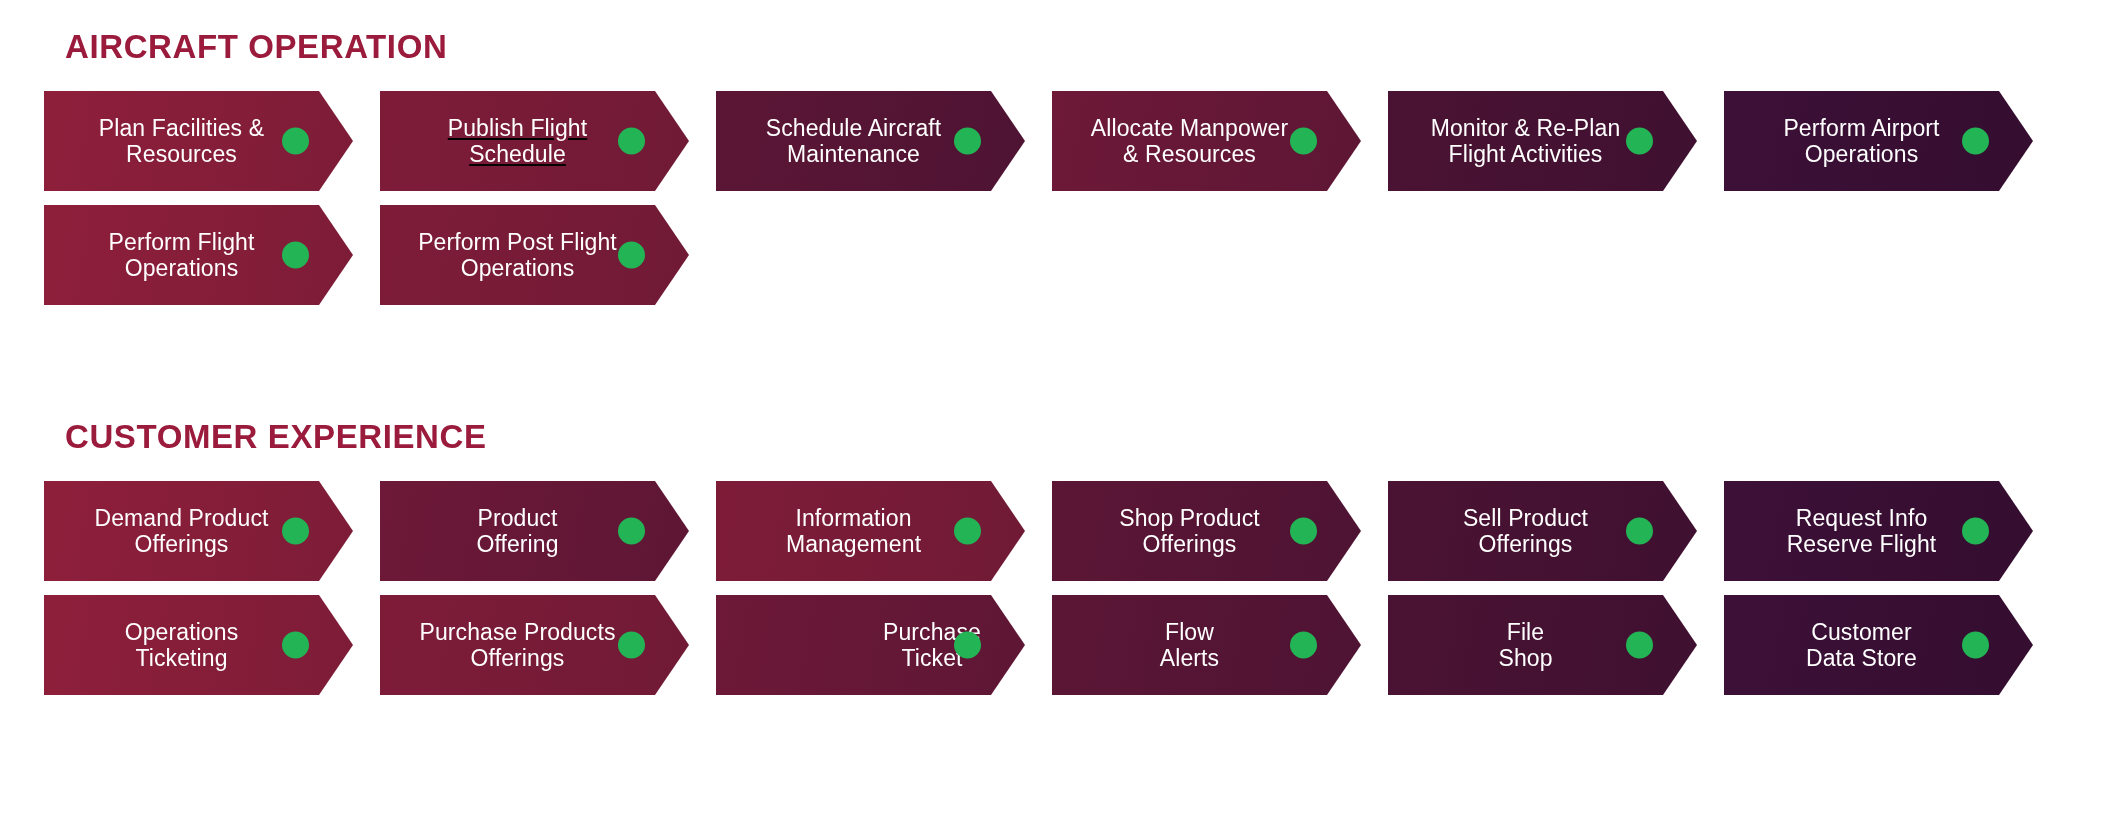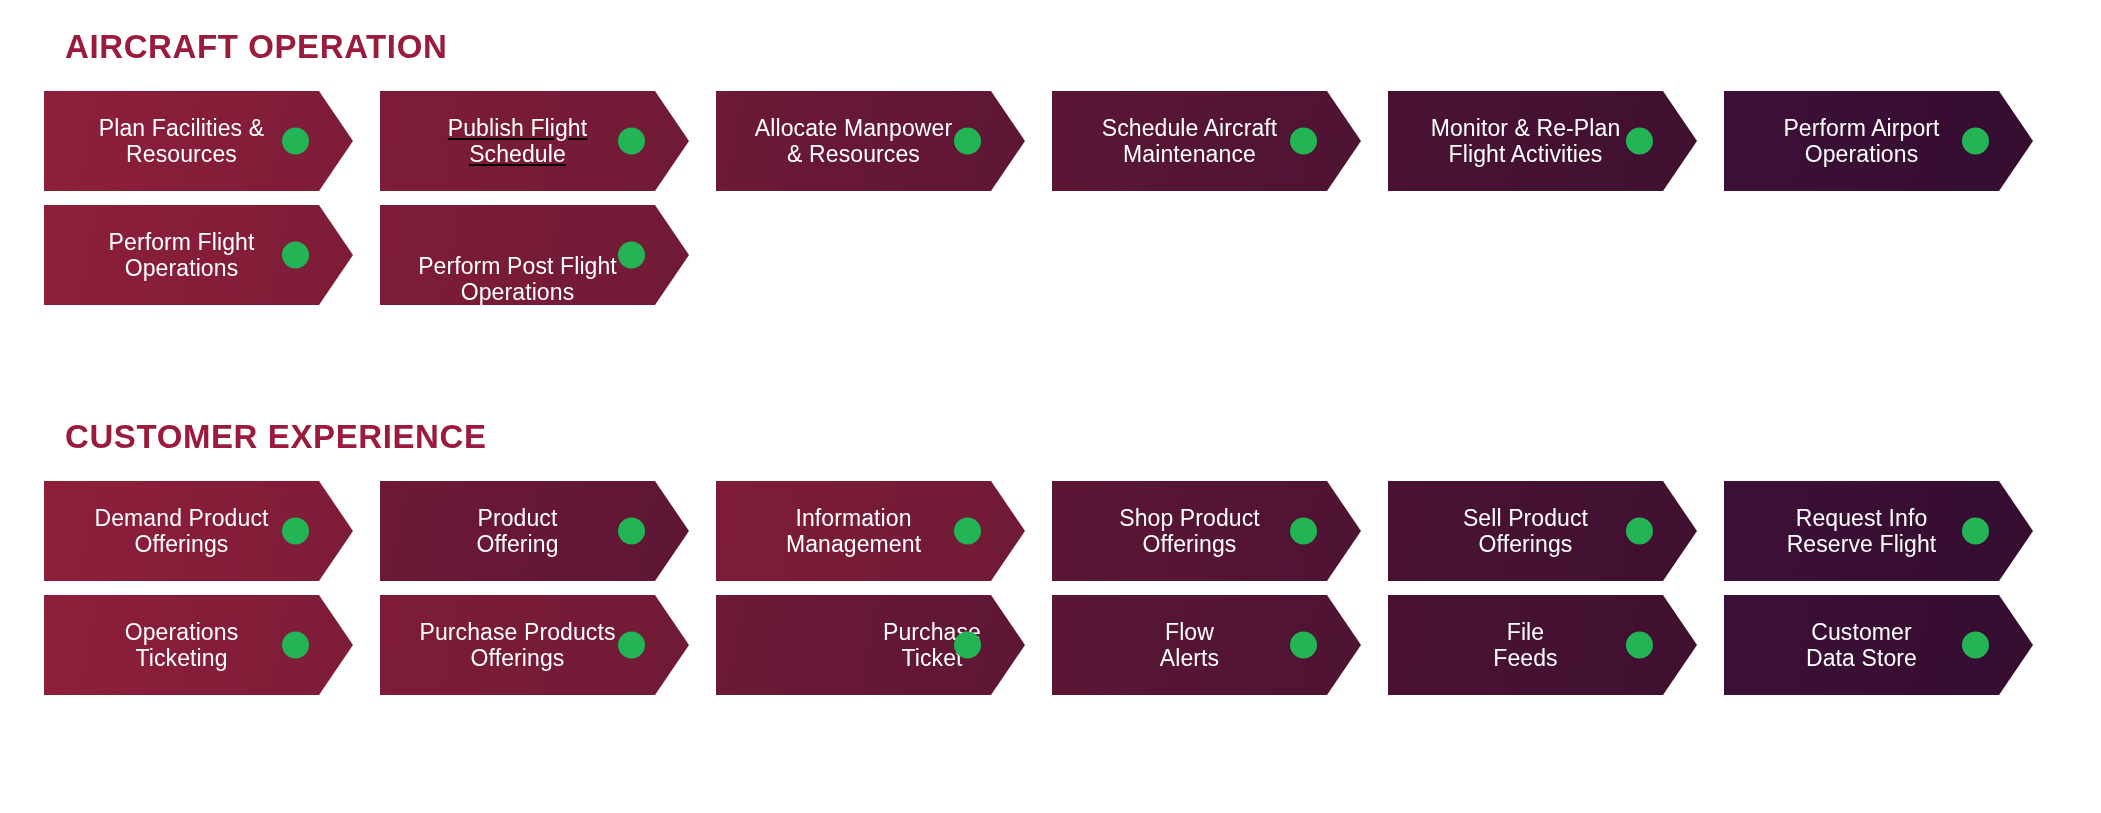--- a/index.html
+++ b/index.html
@@ -104,48 +104,48 @@
           <div class="chevron" style="background: linear-gradient(100deg, rgb(142, 31, 59) 0%, rgb(125, 28, 55) 100%);">
             <div class="chev-label">Plan Facilities &amp;
 Resources</div>
             <span class="status-dot" style="background: rgb(34, 180, 85);"></span>
           </div>
           <div class="chevron" style="background: linear-gradient(100deg, rgb(126, 28, 56) 0%, rgb(112, 26, 54) 100%); text-decoration: underline;">
             <div class="chev-label">Publish Flight
 Schedule</div>
             <span class="status-dot" style="background: rgb(34, 180, 85);"></span>
           </div>
+          <div class="chevron" style="background: linear-gradient(100deg, rgb(92, 22, 53) 0%, rgb(78, 19, 51) 100%);">
+            <div class="chev-label">Schedule Aircraft
+Maintenance</div>
+            <span class="status-dot" style="background: rgb(34, 180, 85);"></span>
+          </div>
           <div class="chevron" style="background: linear-gradient(100deg, rgb(109, 25, 55) 0%, rgb(94, 22, 53) 100%);">
             <div class="chev-label">Allocate Manpower
 &amp; Resources</div>
             <span class="status-dot" style="background: rgb(34, 180, 85);"></span>
           </div>
-          <div class="chevron" style="background: linear-gradient(100deg, rgb(92, 22, 53) 0%, rgb(78, 19, 51) 100%);">
-            <div class="chev-label">Schedule Aircraft
-Maintenance</div>
-            <span class="status-dot" style="background: rgb(34, 180, 85);"></span>
-          </div>
           <div class="chevron" style="background: linear-gradient(100deg, rgb(75, 19, 51) 0%, rgb(63, 16, 49) 100%);">
             <div class="chev-label">Monitor &amp; Re-Plan
 Flight Activities</div>
             <span class="status-dot" style="background: rgb(34, 180, 85);"></span>
           </div>
           <div class="chevron" style="background: linear-gradient(100deg, rgb(61, 16, 56) 0%, rgb(52, 13, 47) 100%);">
             <div class="chev-label">Perform Airport
 Operations</div>
             <span class="status-dot" style="background: rgb(34, 180, 85);"></span>
           </div>
         </div>
         <div class="chev-row">
           <div class="chevron" style="background: linear-gradient(100deg, rgb(142, 31, 59) 0%, rgb(125, 28, 55) 100%);">
             <div class="chev-label">Perform Flight
 Operations</div>
             <span class="status-dot" style="background: rgb(34, 180, 85);"></span>
           </div>
-          <div class="chevron" style="background: linear-gradient(100deg, rgb(126, 28, 56) 0%, rgb(112, 26, 54) 100%); align-items: flex-end;">
+          <div class="chevron" style="background: linear-gradient(100deg, rgb(126, 28, 56) 0%, rgb(112, 26, 54) 100%);">
             <div class="chev-label">Perform Post Flight
 Operations</div>
             <span class="status-dot" style="background: rgb(34, 180, 85);"></span>
           </div>
           <div class="slot-empty"></div>
           <div class="slot-empty"></div>
           <div class="slot-empty"></div>
           <div class="slot-empty"></div>
         </div>
       </div>
@@ -202,21 +202,21 @@
 Ticket</div>
             <span class="status-dot" style="background: rgb(34, 180, 85);"></span>
           </div>
           <div class="chevron" style="background: linear-gradient(100deg, rgb(92, 22, 53) 0%, rgb(78, 19, 51) 100%);">
             <div class="chev-label">Flow
 Alerts</div>
             <span class="status-dot" style="background: rgb(34, 180, 85);"></span>
           </div>
           <div class="chevron" style="background: linear-gradient(100deg, rgb(75, 19, 51) 0%, rgb(63, 16, 49) 100%);">
             <div class="chev-label">File
-Feeds</div>
+Shop</div>
             <span class="status-dot" style="background: rgb(34, 180, 85);"></span>
           </div>
           <div class="chevron" style="background: linear-gradient(100deg, rgb(61, 16, 56) 0%, rgb(52, 13, 47) 100%);">
             <div class="chev-label">Customer
 Data Store</div>
             <span class="status-dot" style="background: rgb(34, 180, 85);"></span>
           </div>
         </div>
       </div>
   </div>

